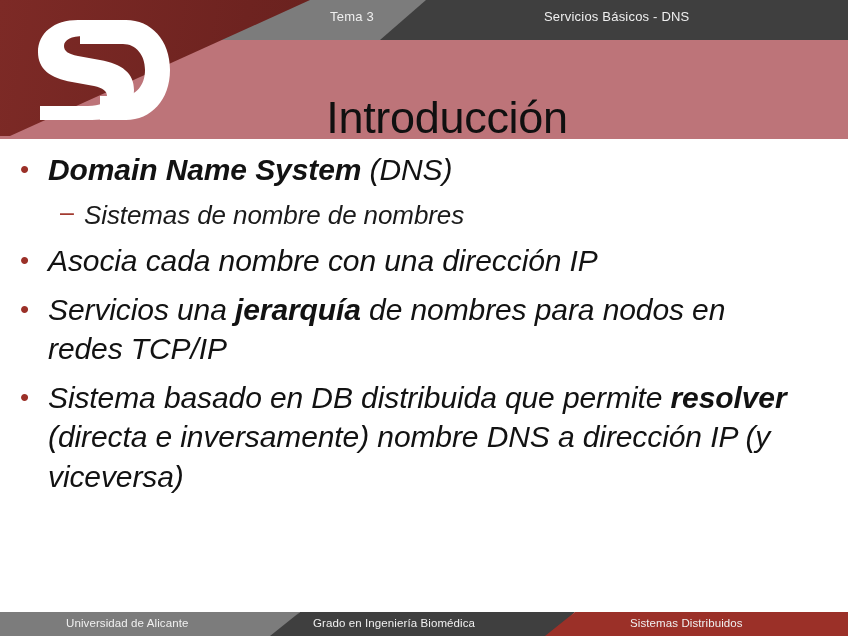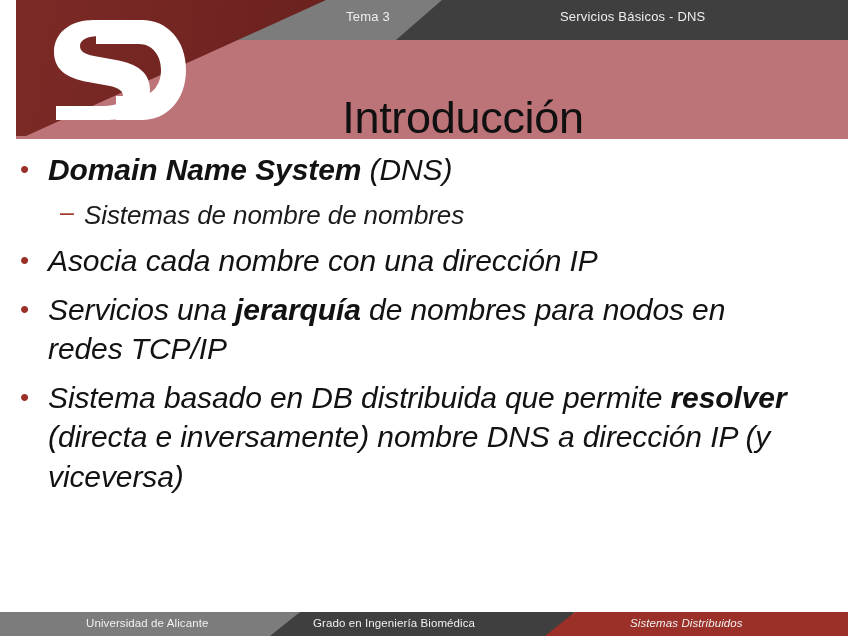--- a/index.html
+++ b/index.html
@@ -16,21 +16,21 @@
     position: relative;
     width: 848px;
     height: 636px;
     background: #ffffff;
     overflow: hidden;
   }
 
   
   .slide-header {
     position: absolute;
-    left: 16px;
+    left: 0;
     top: 0;
     width: 816px;
     height: 136px;
   }
 
   
   .header-topstrip {
     position: absolute;
     left: 0;
     top: 0;
@@ -226,23 +226,23 @@
     clip-path: polygon(30px 0, 303px 0, 303px 24px, 0 24px);
   }
   .foot-label {
     position: absolute;
     top: 5px;
     font-size: 11.5px;
     color: #f0f0f0;
     white-space: nowrap;
     letter-spacing: 0.1px;
   }
-  .foot-label.one  { left: 66px; margin-left: 20px; }
+  .foot-label.one  { left: 66px; }
   .foot-label.two  { left: 313px; }
-  .foot-label.three{ left: 630px; font-style: italic; }
+  .foot-label.three{ left: 630px; }
 </style>
 </head>
 <body>
 
 <div class="slide">
 
   <div class="slide-header">
 
     <div class="header-topstrip">
       <div class="band-gray"></div>

